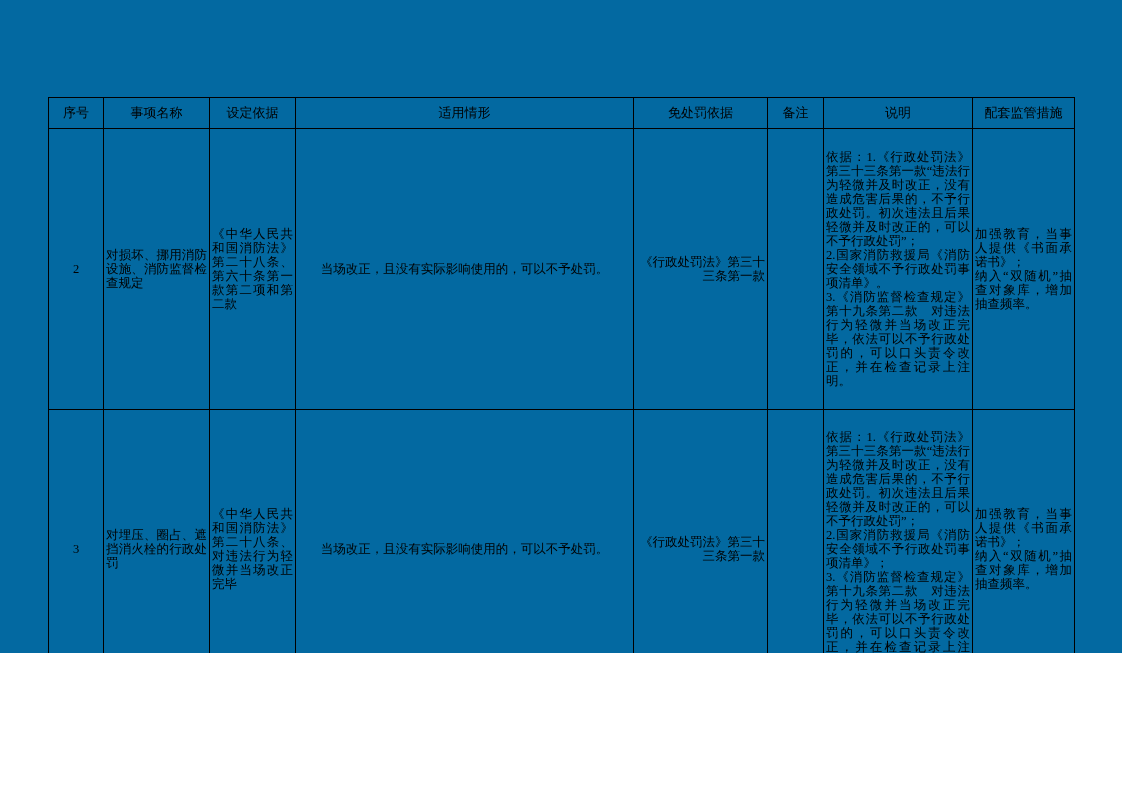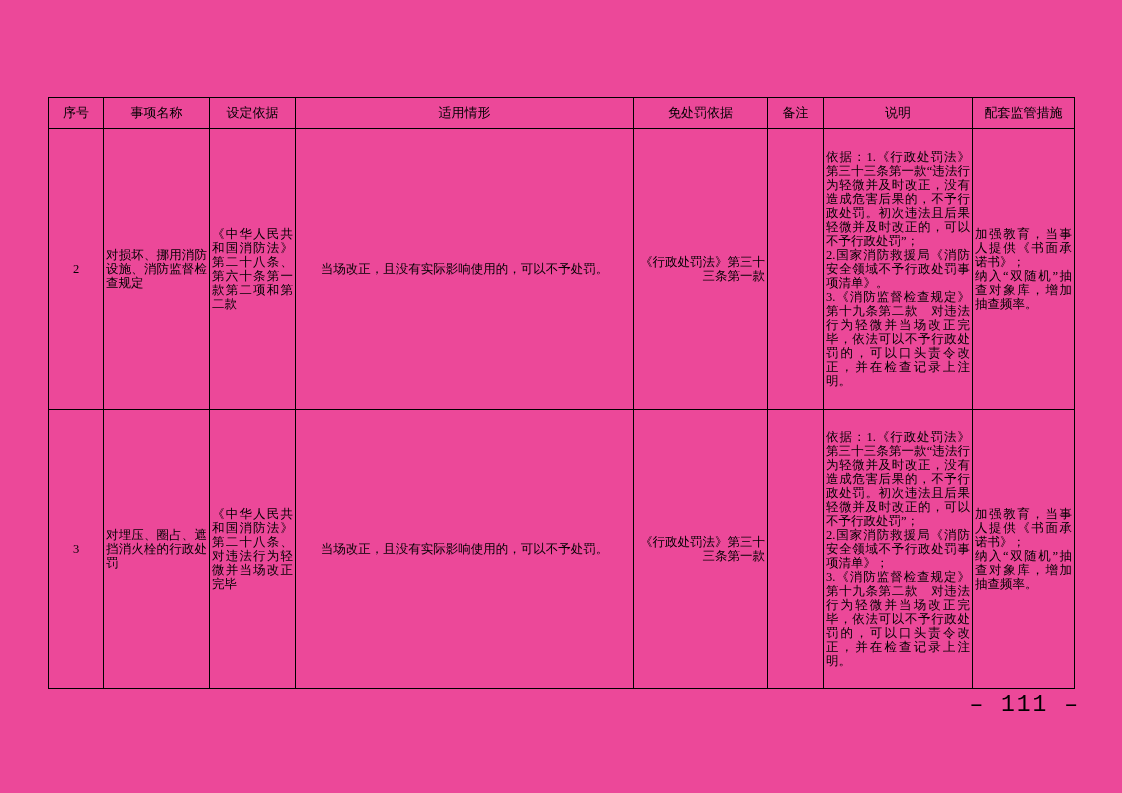--- a/index.html
+++ b/index.html
@@ -8,22 +8,22 @@
     background: #ffffff;
     width: 1122px;
     height: 793px;
     position: relative;
     font-family: "Liberation Serif", "DejaVu Serif", serif;
     color: #000;
   }
   .sheet {
     position: absolute;
     left: 0; top: 0;
-    width: 1122px; height: 793px;
-    background: #ec4899;
+    width: 1122px; height: 653px;
+    background: #0369a1;
     overflow: hidden;
   }
   table.doc-table {
     position: absolute;
     left: 48px;
     top: 97px;
     width: 1026px;
     border-collapse: collapse;
     table-layout: fixed;
   }

